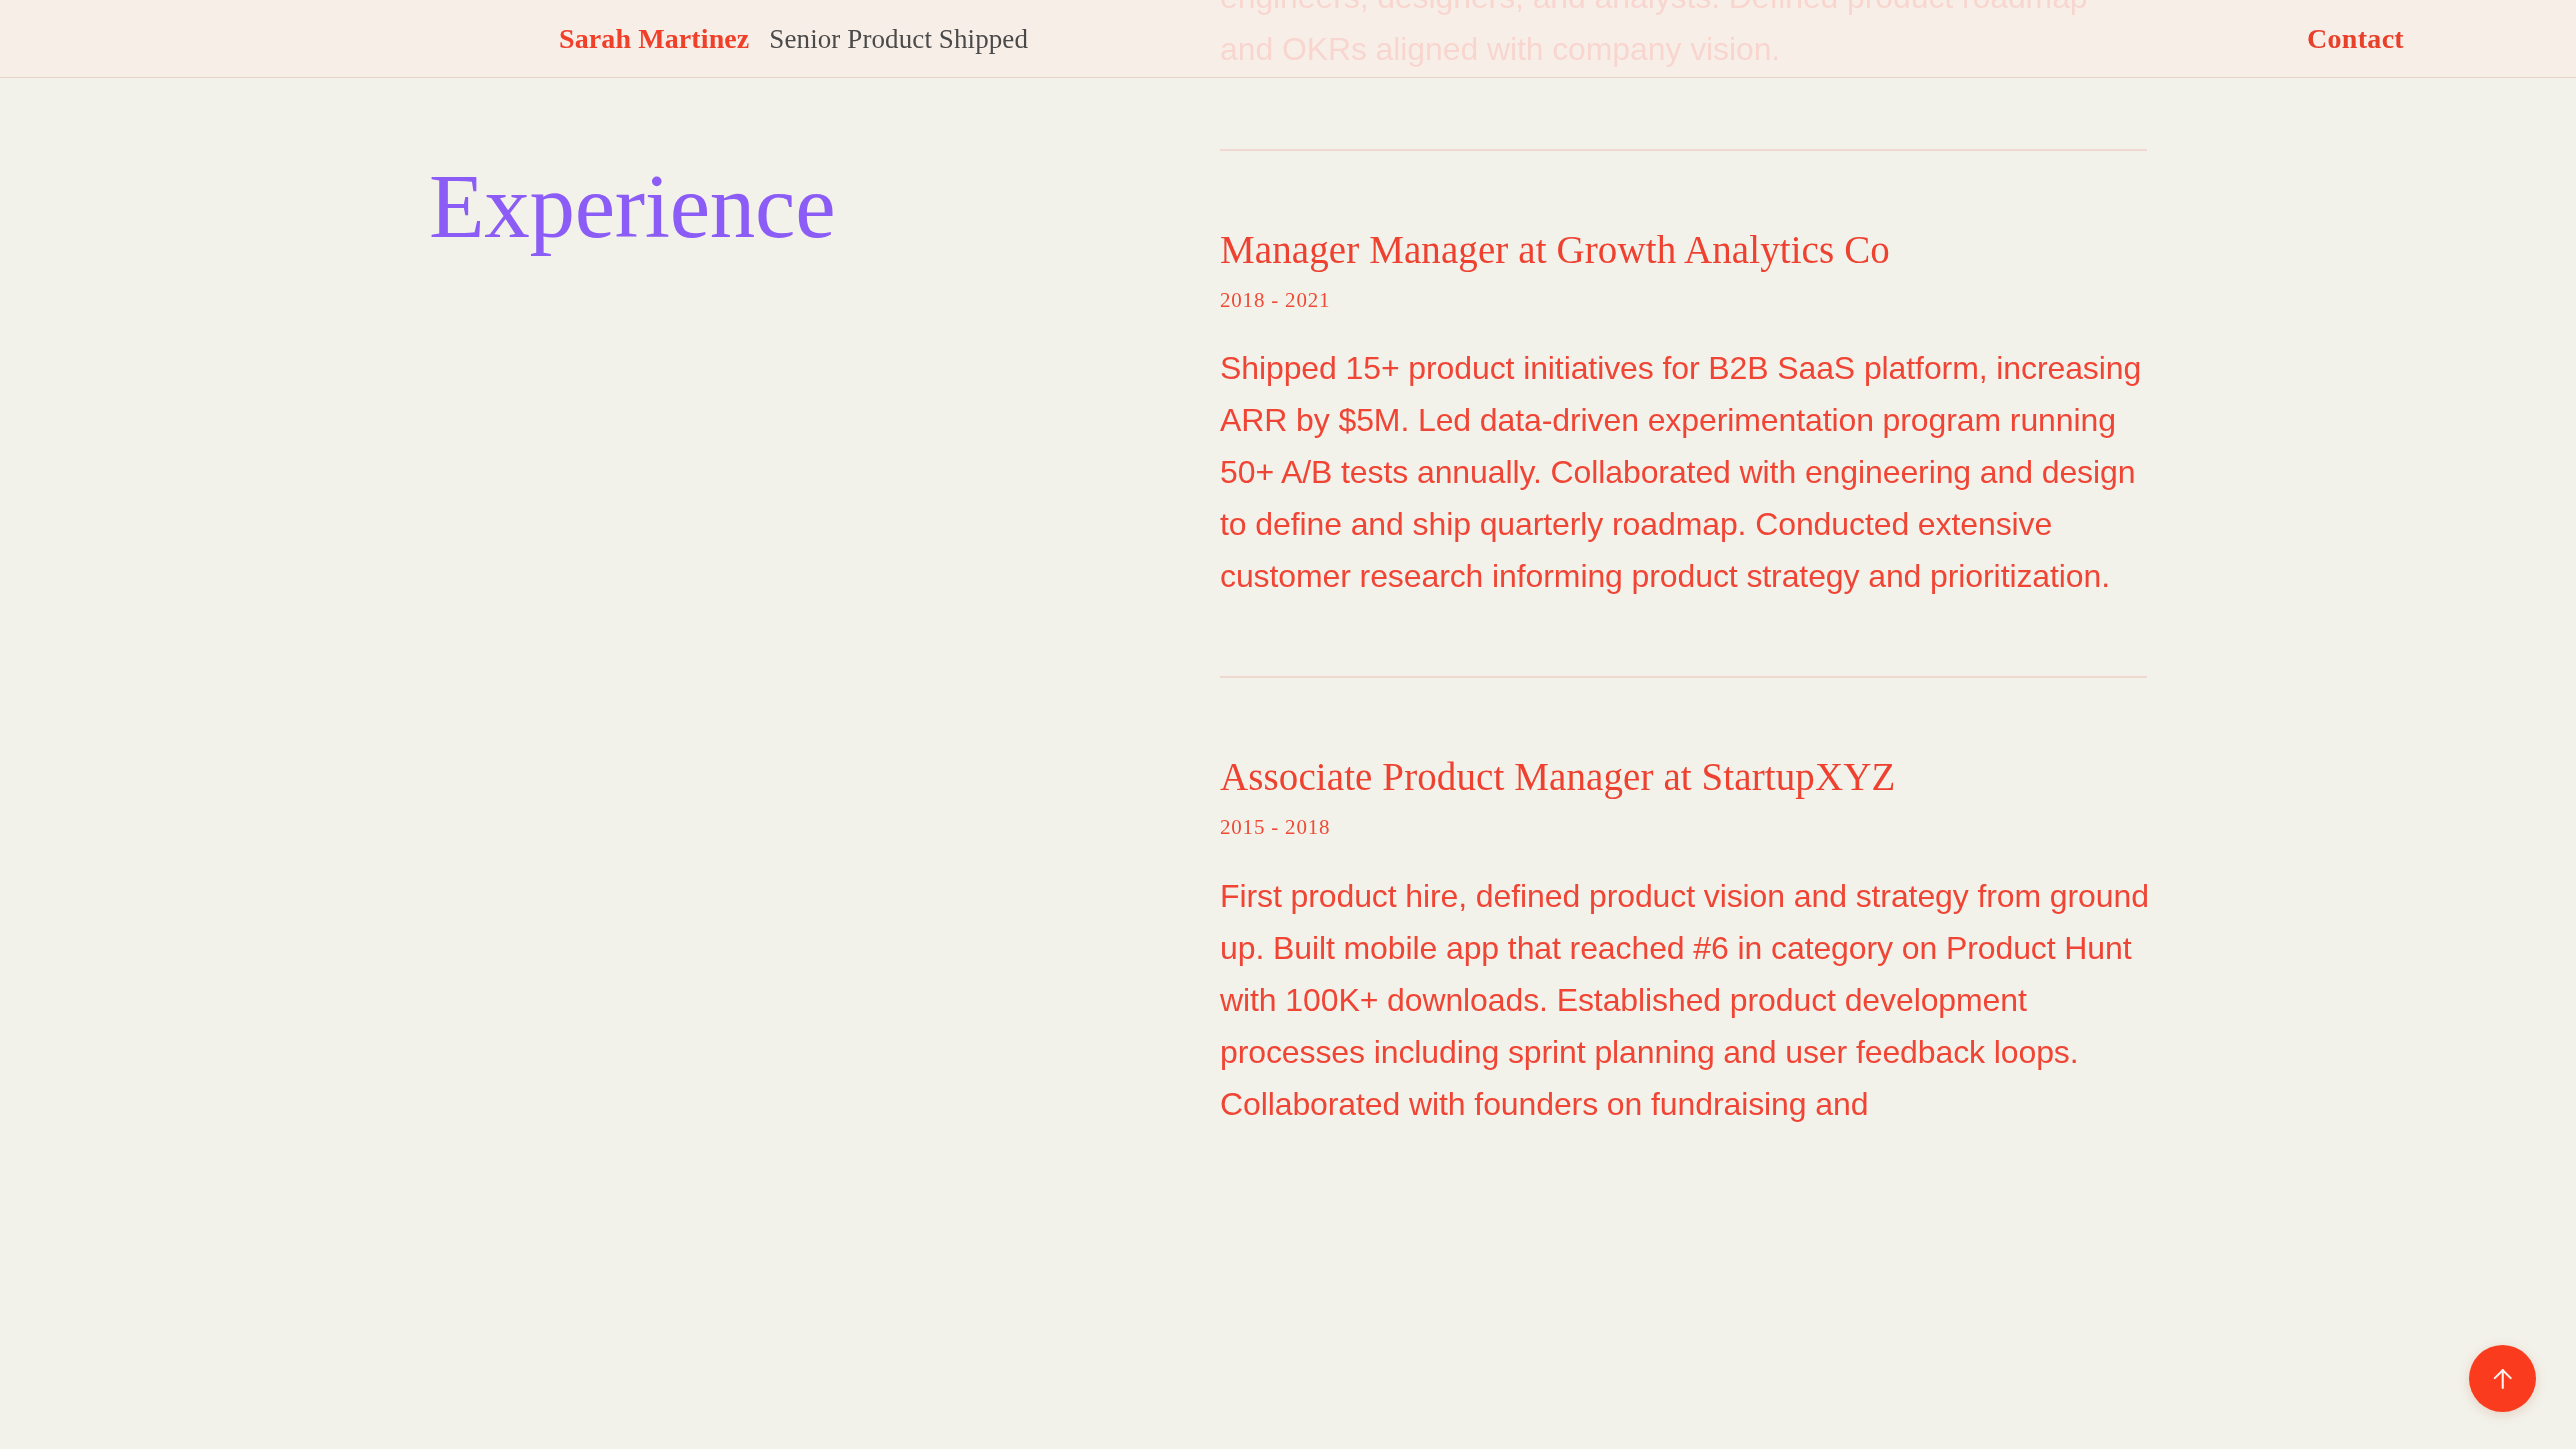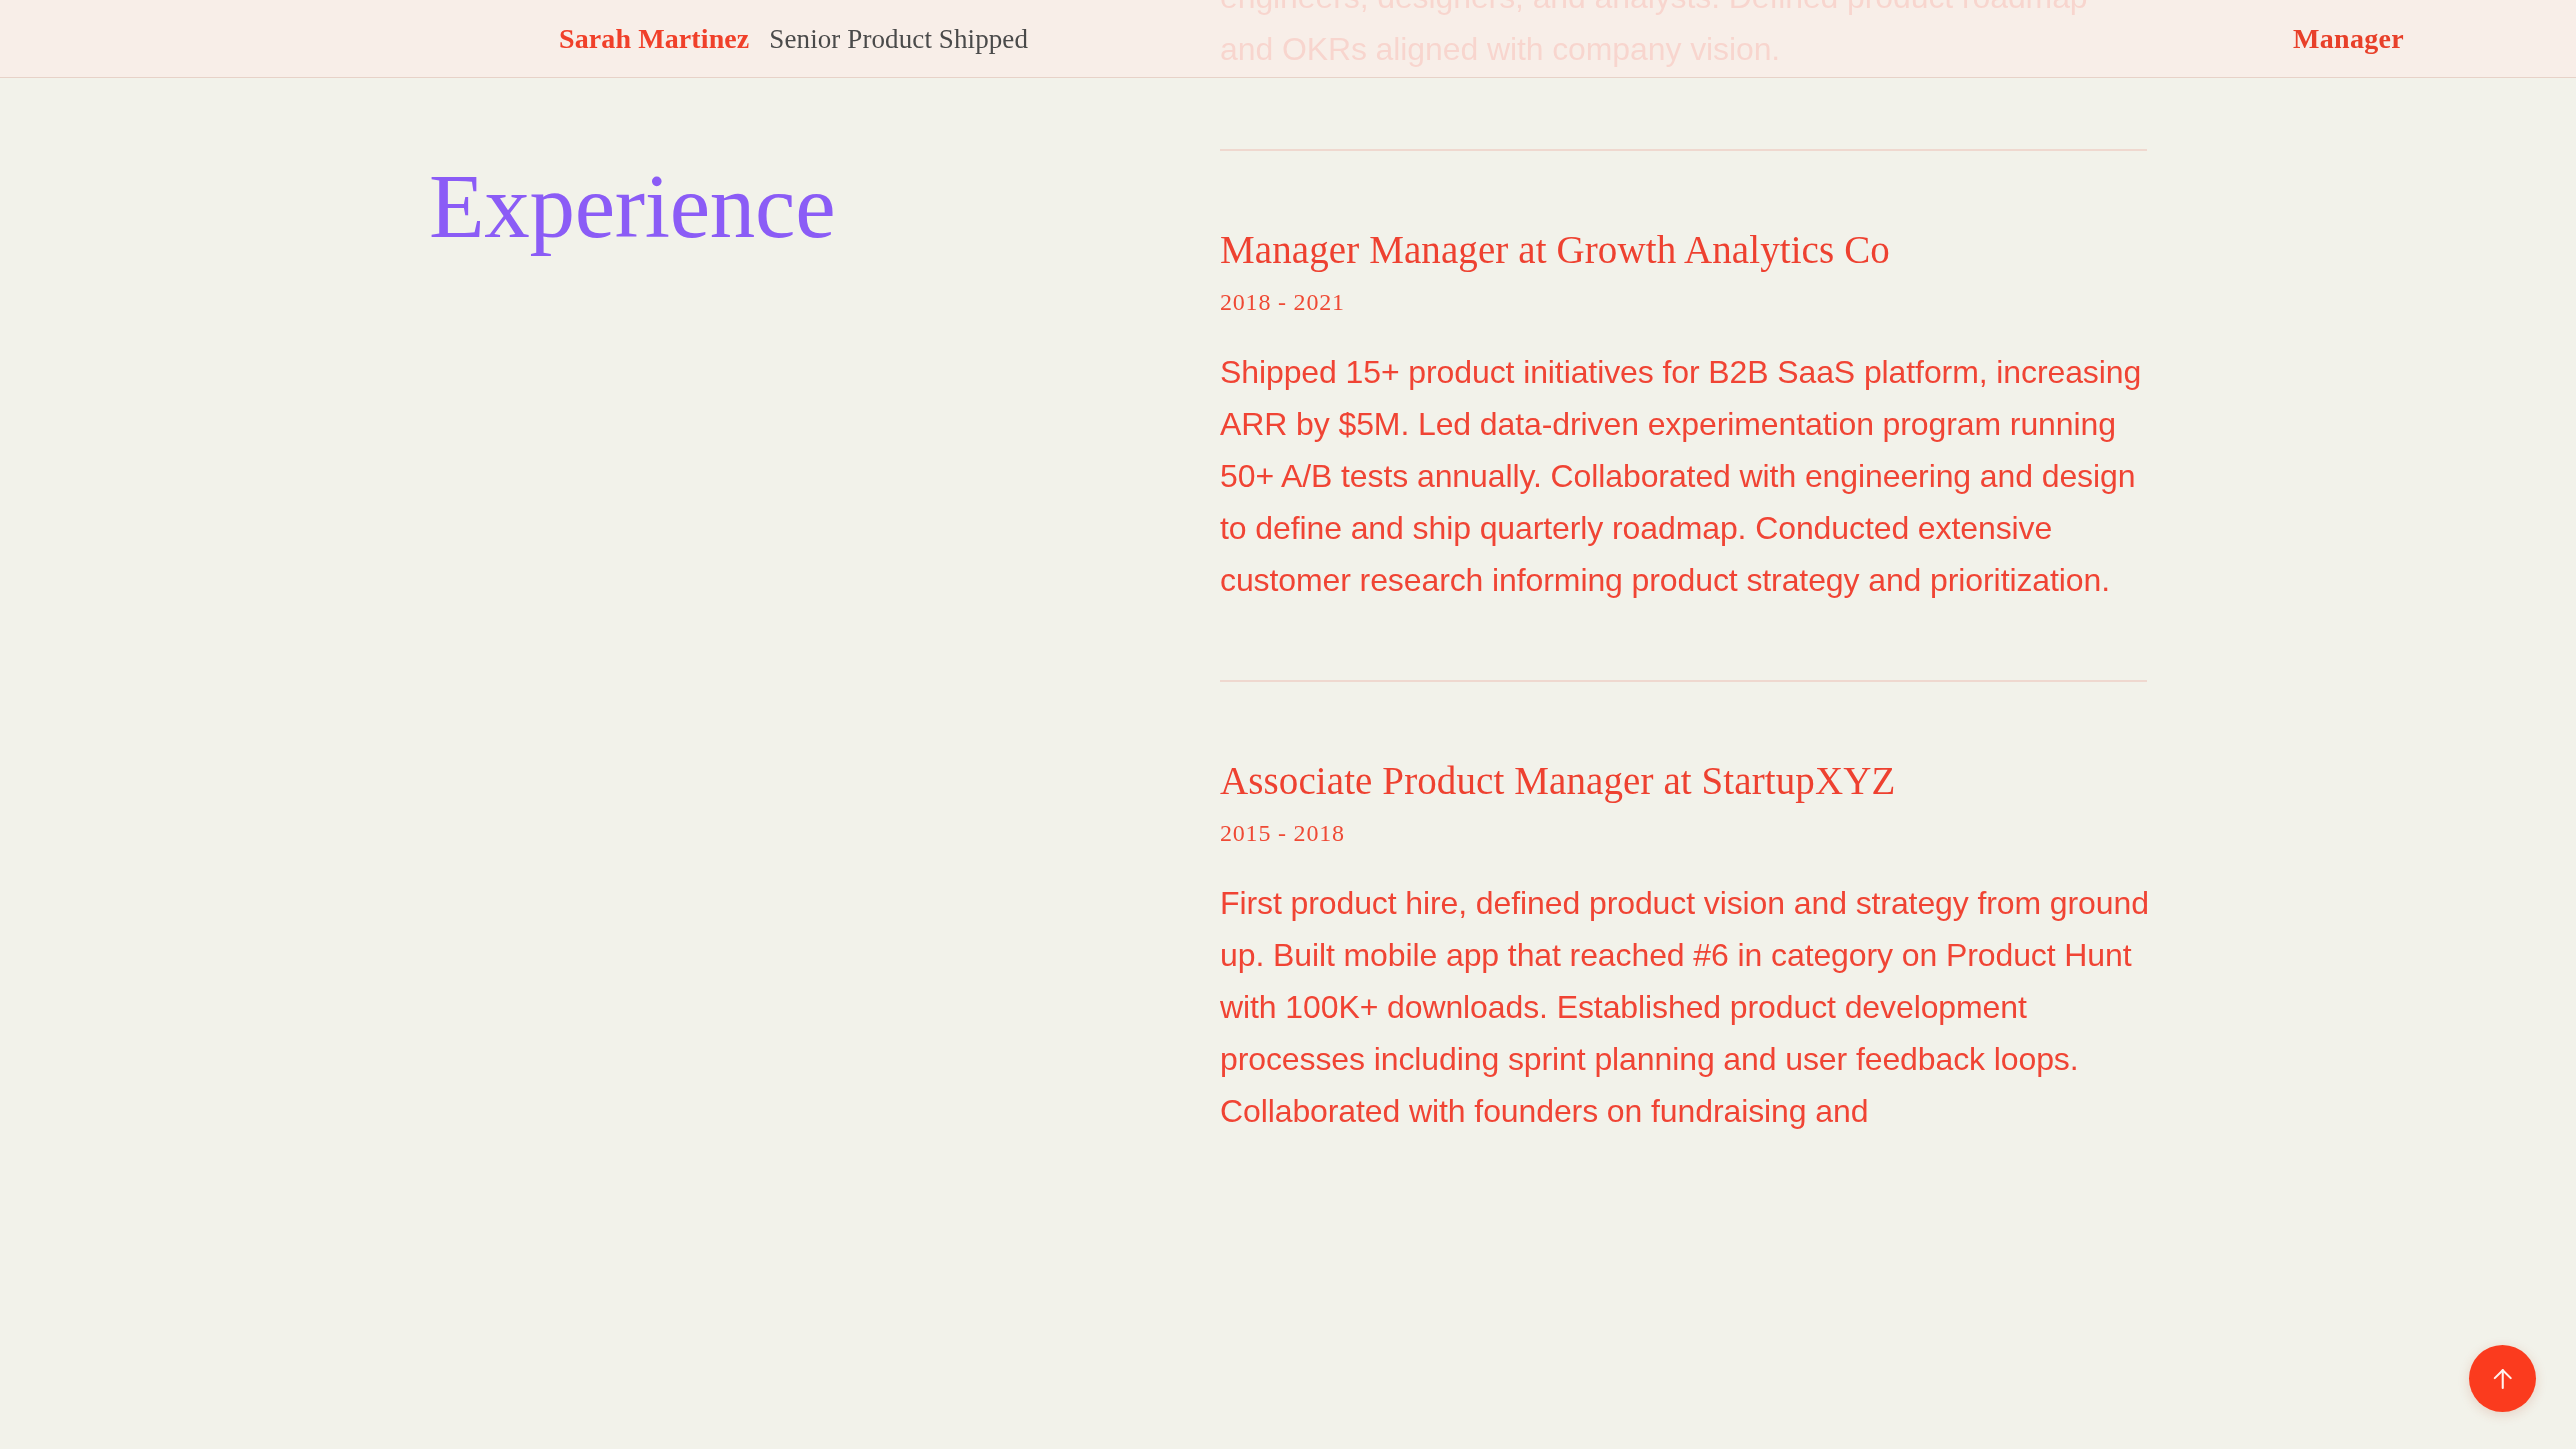--- a/index.html
+++ b/index.html
@@ -108,21 +108,21 @@
     font-weight: 400;
     font-size: 39px;
     line-height: 1.25;
     color: #EE4130;
     letter-spacing: 0.1px;
     margin: 0 0 13.4px 0;
   }
   .entry-dates {
     font-family: "Liberation Serif", serif;
     font-weight: 400;
-    font-size: 24px;
+    font-size: 21px;
     line-height: 1.2;
     color: #EF4A35;
     letter-spacing: 0.8px;
     margin: 0 0 29.5px 0;
     font-variant-numeric: oldstyle-nums;
   }
   .entry-body {
     font-family: "Liberation Sans", sans-serif;
     font-weight: 400;
     font-size: 32px;
@@ -198,21 +198,21 @@
 
   </div>
 </div>
 
 <header class="site-header">
   <div class="header-brand">
     <span class="brand-name">Sarah Martinez</span>
     <span class="brand-role">Senior Product Shipped</span>
   </div>
   <nav class="header-nav">
-    <a class="nav-link">Manager</a>
+    <a class="nav-link">Contact</a>
   </nav>
 </header>
 
 <button class="scroll-top-btn" aria-label="Back to top">
   <span>
     <svg width="29.5" height="29.5" viewBox="0 0 24 24" fill="none" stroke="#FFF3EF" stroke-width="1.7" stroke-linecap="round" stroke-linejoin="round">
       <line x1="12" y1="19.5" x2="12" y2="5"></line>
       <polyline points="5.5,11.5 12,5 18.5,11.5"></polyline>
     </svg>
   </span>

